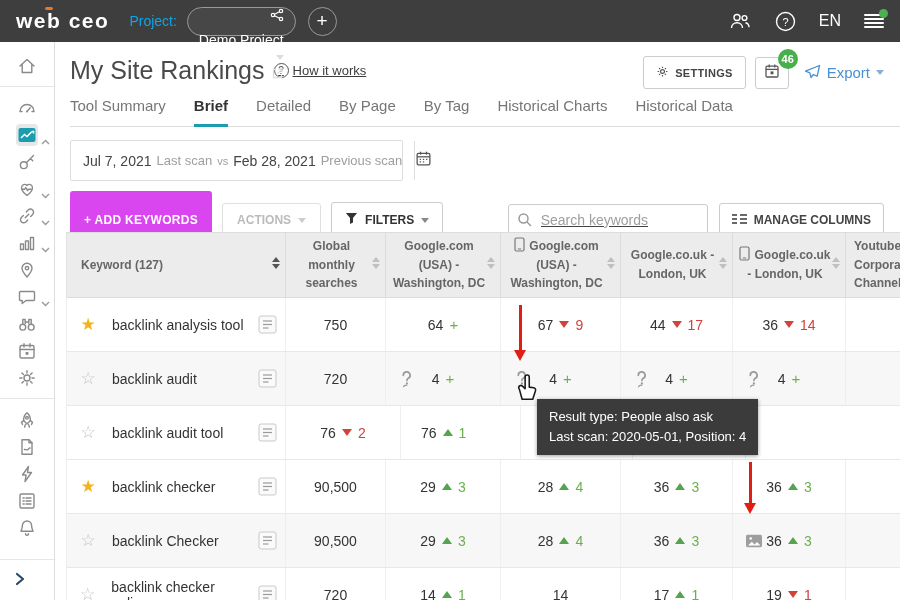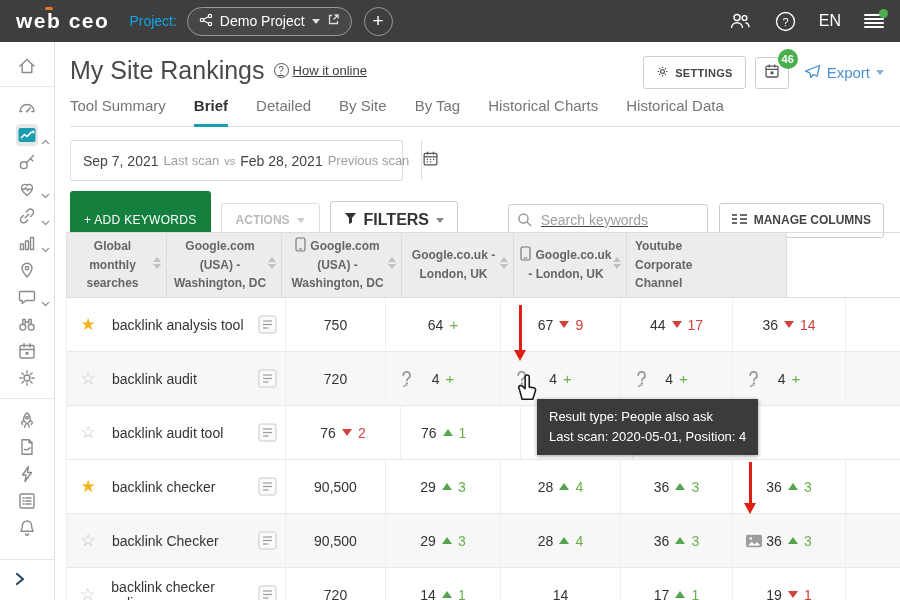--- a/index.html
+++ b/index.html
@@ -5,23 +5,23 @@
   * { margin:0; padding:0; box-sizing:border-box; }
   body { font-family:"Liberation Sans", sans-serif; background:#888; }
   .screen { position:relative; width:900px; height:600px; background:#fff; overflow:hidden; }
 
   
   .topbar { position:absolute; left:0; top:0; width:900px; height:42px; background:#3e3e3e;
             display:flex; align-items:center; padding:0 16px; z-index:30; }
   .logo { position:relative; color:#fff; font-size:21px; font-weight:bold; letter-spacing:1.5px; margin-right:20px; }
   .logo-accent { position:absolute; left:29px; top:-2px; width:8px; height:3px; background:#e8762c; border-radius:2px; }
   .proj-label { color:#0ea5e9; font-size:14px; margin-right:10px; }
-  .proj-pill { display:flex; align-items:center; gap:7px; height:29px; padding:0 11px;
+  .proj-pill { display:flex; align-items:flex-end; gap:7px; height:29px; padding:0 11px;
                border:1px solid #999; border-radius:15px; background:rgba(255,255,255,0.05);
-               color:#fff; font-size:14px; cursor:pointer; }
+               color:#fff; font-size:14px; cursor:pointer;flex-direction:column; }
   .caret-down { width:0; height:0; border-left:4px solid transparent; border-right:4px solid transparent;
                 border-top:5px solid #ddd; display:inline-block; }
   .round-plus { width:29px; height:29px; border:1px solid #999; border-radius:50%; color:#fff;
                 font-size:19px; line-height:26px; text-align:center; margin-left:12px; cursor:pointer; }
   .topbar-right { margin-left:auto; display:flex; align-items:center; gap:23px; }
   .tb-icon { display:flex; align-items:center; cursor:pointer; }
   .lang { color:#fff; font-size:16px; cursor:pointer; }
   .menu-icon { position:relative; width:20px; height:14px; cursor:pointer; }
   .menu-icon i { display:block; height:2px; background:#fff; margin-bottom:2px; border-radius:1px; }
   .menu-dot { position:absolute; right:-4px; top:-5px; width:9px; height:9px; border-radius:50%; background:#4caf50; }
@@ -68,28 +68,28 @@
   .datebar { position:absolute; left:15px; top:98px; height:41px; width:333px; border:1px solid #ddd;
              border-radius:2px; display:flex; align-items:center; }
   .datebar-text { flex:1; display:flex; align-items:center; gap:5px; padding:0 12px; white-space:nowrap; }
   .d-dark { color:#444; font-size:14px; }
   .d-gray { color:#9e9e9e; font-size:13px; }
   .d-vs { color:#9e9e9e; font-size:11px; }
   .datebar-cal { width:37px; align-self:stretch; border-left:1px solid #ddd; display:flex;
                  align-items:center; justify-content:center; cursor:pointer; }
 
   .toolbar { position:absolute; left:15px; top:149px; right:16px; display:flex; align-items:center; }
-  .btn-add { background:#15803d; color:#fff; border:none; border-radius:3px; padding:22px 14px;
-             font-size:12px; font-weight:normal; letter-spacing:.3px; cursor:pointer; }
+  .btn-add { background:#d946ef; color:#fff; border:none; border-radius:3px; padding:22px 14px;
+             font-size:12px; font-weight:bold; letter-spacing:.3px; cursor:pointer; }
   .btn-actions { margin-left:10px; background:#fff; border:1px solid #e0e0e0; border-radius:3px;
                  padding:9px 14px; font-size:12px; font-weight:bold; color:#bbb; display:flex;
                  align-items:center; gap:7px; }
   .btn-actions .caret-down { border-top-color:#ccc; }
   .btn-filters { margin-left:10px; background:#fff; border:1px solid #ccc; border-radius:3px;
-                 padding:9px 13px; font-size:16px; font-weight:bold; color:#333; display:flex;
+                 padding:9px 13px; font-size:12px; font-weight:bold; color:#333; display:flex;
                  align-items:center; gap:7px; cursor:pointer; }
   .btn-filters .caret-down { border-top-color:#888; }
   .tb-spacer { flex:1; }
   .search-wrap { position:relative; width:200px; }
   .search-wrap input { width:200px; height:33px; border:1px solid #ccc; border-radius:3px;
                        padding:0 8px 0 32px; font-size:14px; color:#444; font-family:inherit; outline:none;text-decoration:underline; }
   .search-wrap input::placeholder { color:#9e9e9e; }
   .search-ic { position:absolute; left:9px; top:8px; }
   .btn-manage { margin-left:11px; background:#fff; border:1px solid #ccc; border-radius:3px;
                 padding:9px 12px; font-size:12px; font-weight:bold; color:#444; display:flex;
@@ -362,21 +362,21 @@
           </svg></span>
     </div>
   </div>
 
   <div class="main">
 
     <div class="title-row">
       <span class="page-title">My Site Rankings</span>
       <span class="help-link">
         <span class="help-q">?</span>
-        <span>How it online</span>
+        <span>How it works</span>
       </span>
     </div>
 
     <div class="hdr-buttons">
       <button class="btn-settings">
         <span><svg width="13" height="13" viewBox="0 0 20 20">
               <circle cx="10" cy="10" r="3" fill="none" stroke="#555" stroke-width="1.8"></circle>
               <path d="M10 2.5v2.3M10 15.2v2.3M2.5 10h2.3M15.2 10h2.3M4.7 4.7l1.6 1.6M13.7 13.7l1.6 1.6M15.3 4.7l-1.6 1.6M6.3 13.7l-1.6 1.6" stroke="#555" stroke-width="1.8"></path>
             </svg></span>
         <span>SETTINGS</span>
@@ -397,29 +397,29 @@
             </svg></span>
         <span>Export</span>
         <span class="caret-down"></span>
       </span>
     </div>
 
     <div class="tabs">
       <div class="tab">Tool Summary</div>
       <div class="tab active">Brief</div>
       <div class="tab">Detailed</div>
-      <div class="tab">By Site</div>
+      <div class="tab">By Page</div>
       <div class="tab">By Tag</div>
       <div class="tab">Historical Charts</div>
       <div class="tab">Historical Data</div>
     </div>
 
     <div class="datebar">
       <div class="datebar-text">
-        <span class="d-dark">Sep 7, 2021</span>
+        <span class="d-dark">Jul 7, 2021</span>
         <span class="d-gray">Last scan</span>
         <span class="d-vs">vs</span>
         <span class="d-dark">Feb 28, 2021</span>
         <span class="d-gray">Previous scan</span>
       </div>
       <div class="datebar-cal">
         <span><svg width="17" height="17" viewBox="0 0 20 20">
               <rect x="2.5" y="4" width="15" height="13.5" rx="1.5" fill="none" stroke="#555" stroke-width="1.5"></rect>
               <line x1="2.5" y1="8" x2="17.5" y2="8" stroke="#555" stroke-width="1.5"></line>
               <line x1="6.5" y1="2" x2="6.5" y2="5.5" stroke="#555" stroke-width="1.5"></line>
@@ -466,20 +466,27 @@
                 <line x1="8" y1="6" x2="15" y2="6"></line>
                 <line x1="8" y1="10" x2="15" y2="10"></line>
               </g>
             </svg></span>
         <span>MANAGE COLUMNS</span>
       </button>
     </div>
 
     <div class="rank-table">
       <div class="t-head">
+          <div class="th th-keyword" style="width: 219px;">
+            <span class="th-label">Keyword (127)</span>
+            <span class="sorter dark">
+              <i class="s-up"></i>
+              <i class="s-dn"></i>
+            </span>
+          </div>
           <div class="th" style="width: 100px;">
             <span class="th-label">Global monthly searches</span>
             <span class="sorter">
               <i class="s-up"></i>
               <i class="s-dn"></i>
             </span>
           </div>
           <div class="th" style="width: 115px;">
             <span class="th-label">Google.com (USA) - Washington, DC</span>
             <span class="sorter">

